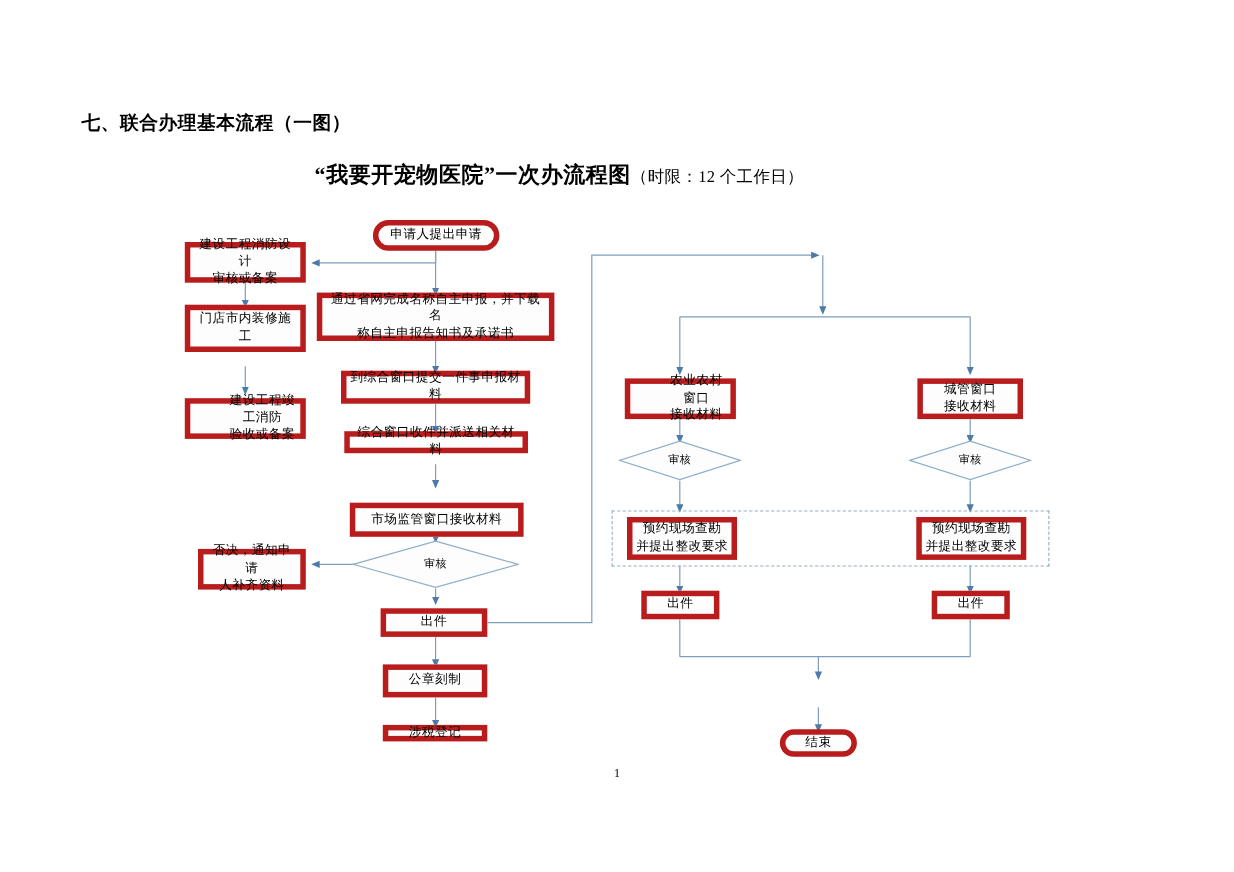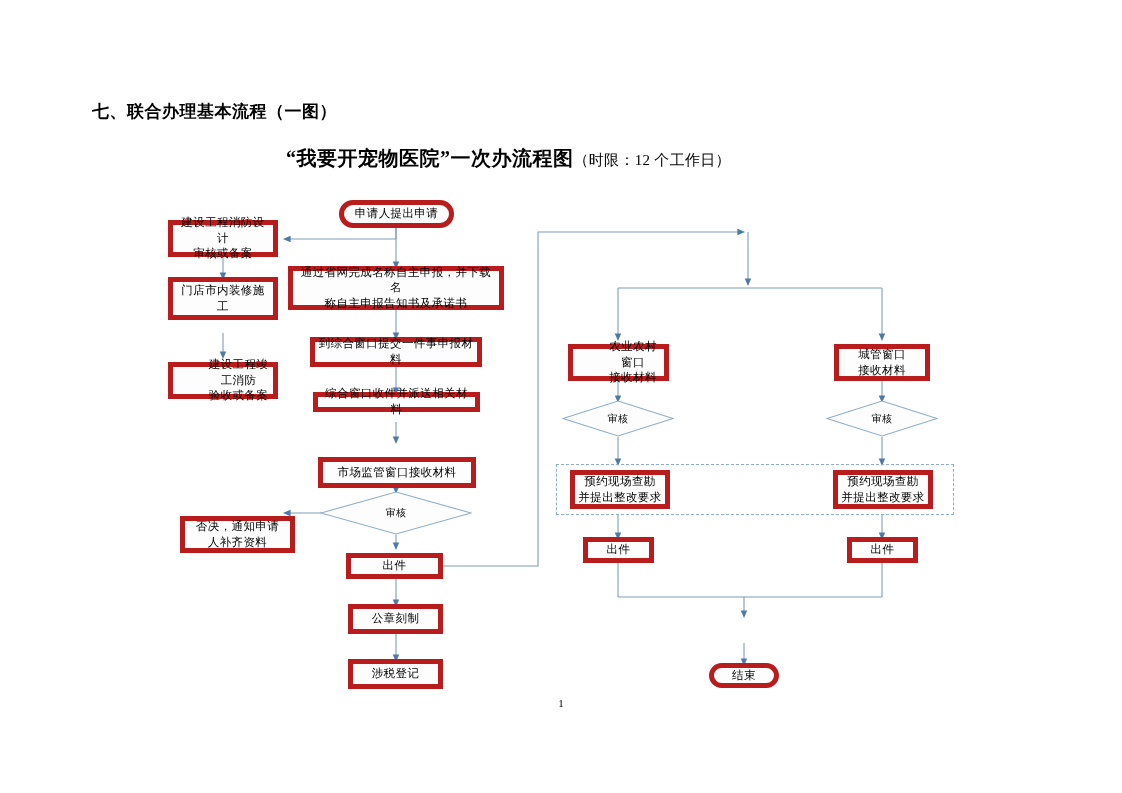--- a/index.html
+++ b/index.html
@@ -7,21 +7,21 @@
     width:1122px;height:793px;
     font-family:"Liberation Serif","DejaVu Serif",serif;
     color:#000;
     position:relative;
     overflow:hidden;
   }
   #page{position:absolute;left:0;top:0;width:1122px;height:793px;}
 
   .heading{
     position:absolute;
-    left:92px;top:100px;
+    left:74px;top:100px;
     font-size:17px;
     font-weight:bold;
     letter-spacing:0.5px;
     white-space:nowrap;
   }
   .title-row{
     position:absolute;
     left:286px;top:145px;
     white-space:nowrap;
   }
@@ -169,28 +169,28 @@
 
     <div class="node" style="left:318px;top:441px;width:158px;height:31px;margin-top:16px;">市场监管窗口接收材料</div>
 
     <div class="node diamond" style="left:320px;top:491px;width:152px;height:44px;">
       <svg class="diamond-shape" viewBox="0 0 152 44" preserveAspectRatio="none">
         <polygon points="76,1 151,22 76,43 1,22" fill="#FDFDFE" stroke="#8FAFC8" stroke-width="1.1"></polygon>
       </svg>
       <span class="diamond-label">审核</span>
     </div>
 
-    <div class="node" style="left:180px;top:516px;width:115px;height:37px;">否决，通知申请
+    <div class="node" style="left:180px;top:499px;width:98px;height:37px;">否决，通知申请
 人补齐资料</div>
 
     <div class="node" style="left:346px;top:553px;width:97px;height:26px;">出件</div>
 
     <div class="node" style="left:348px;top:604px;width:95px;height:30px;">公章刻制</div>
 
-    <div class="node" style="left:348px;top:659px;width:95px;height:30px;">涉税登记</div>
+    <div class="node" style="left:348px;top:659px;width:95px;height:15px;">涉税登记</div>
 
     <div class="node" style="left:568px;top:344px;width:101px;height:37px;padding-left:32px;">农业农村窗口
 接收材料</div>
 
     <div class="node" style="left:834px;top:344px;width:96px;height:37px;">城管窗口
 接收材料</div>
 
     <div class="node diamond" style="left:562px;top:400px;width:112px;height:37px;">
       <svg class="diamond-shape" viewBox="0 0 112 37" preserveAspectRatio="none">
         <polygon points="56,1 111,18.5 56,36 1,18.5" fill="#FDFDFE" stroke="#8FAFC8" stroke-width="1.1"></polygon>

